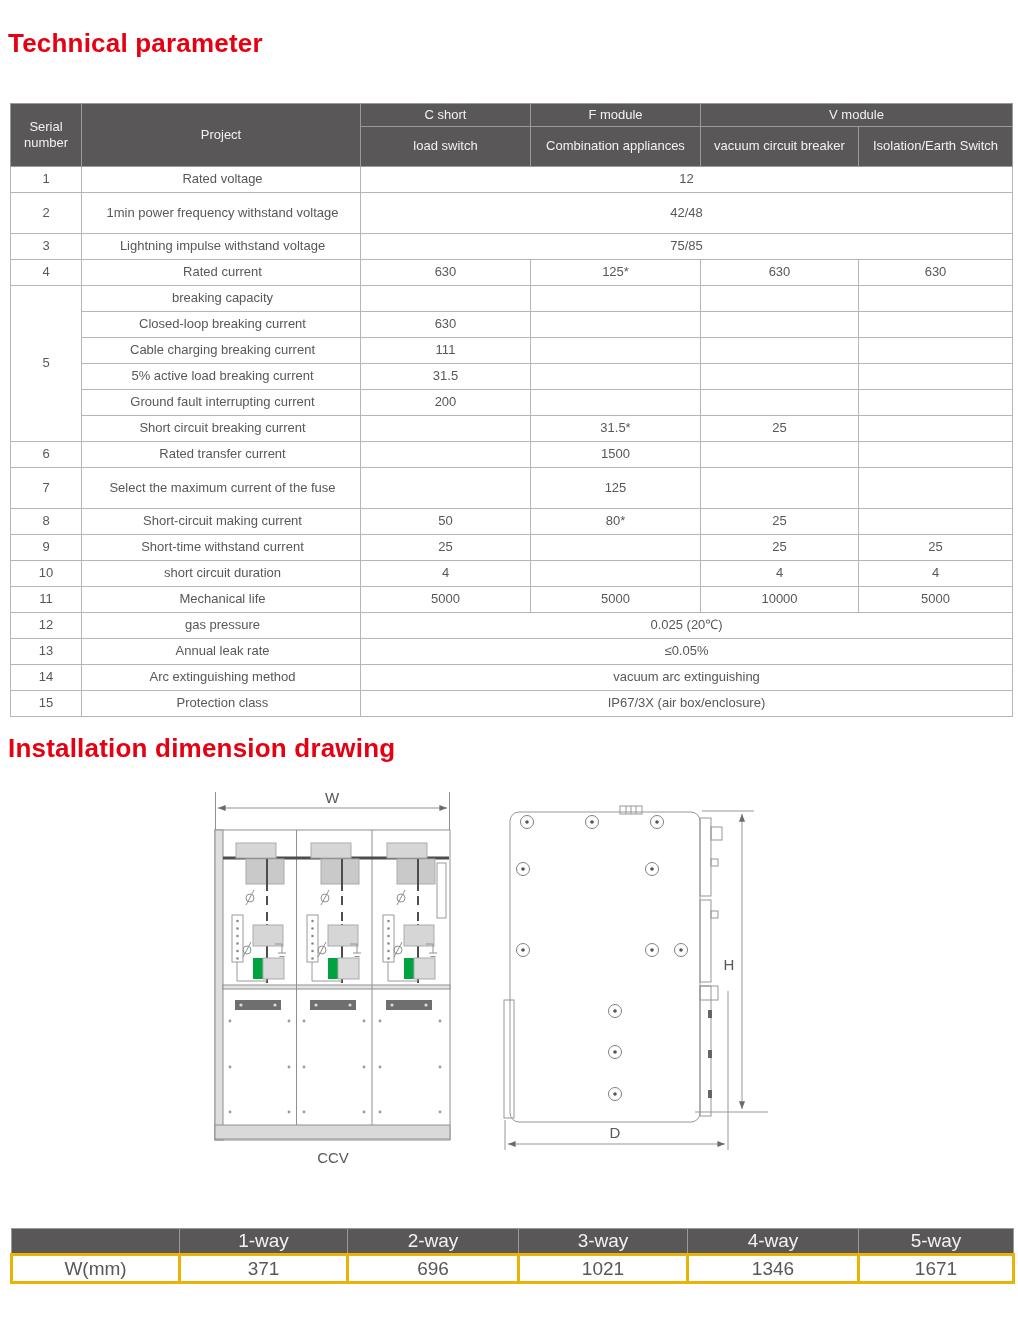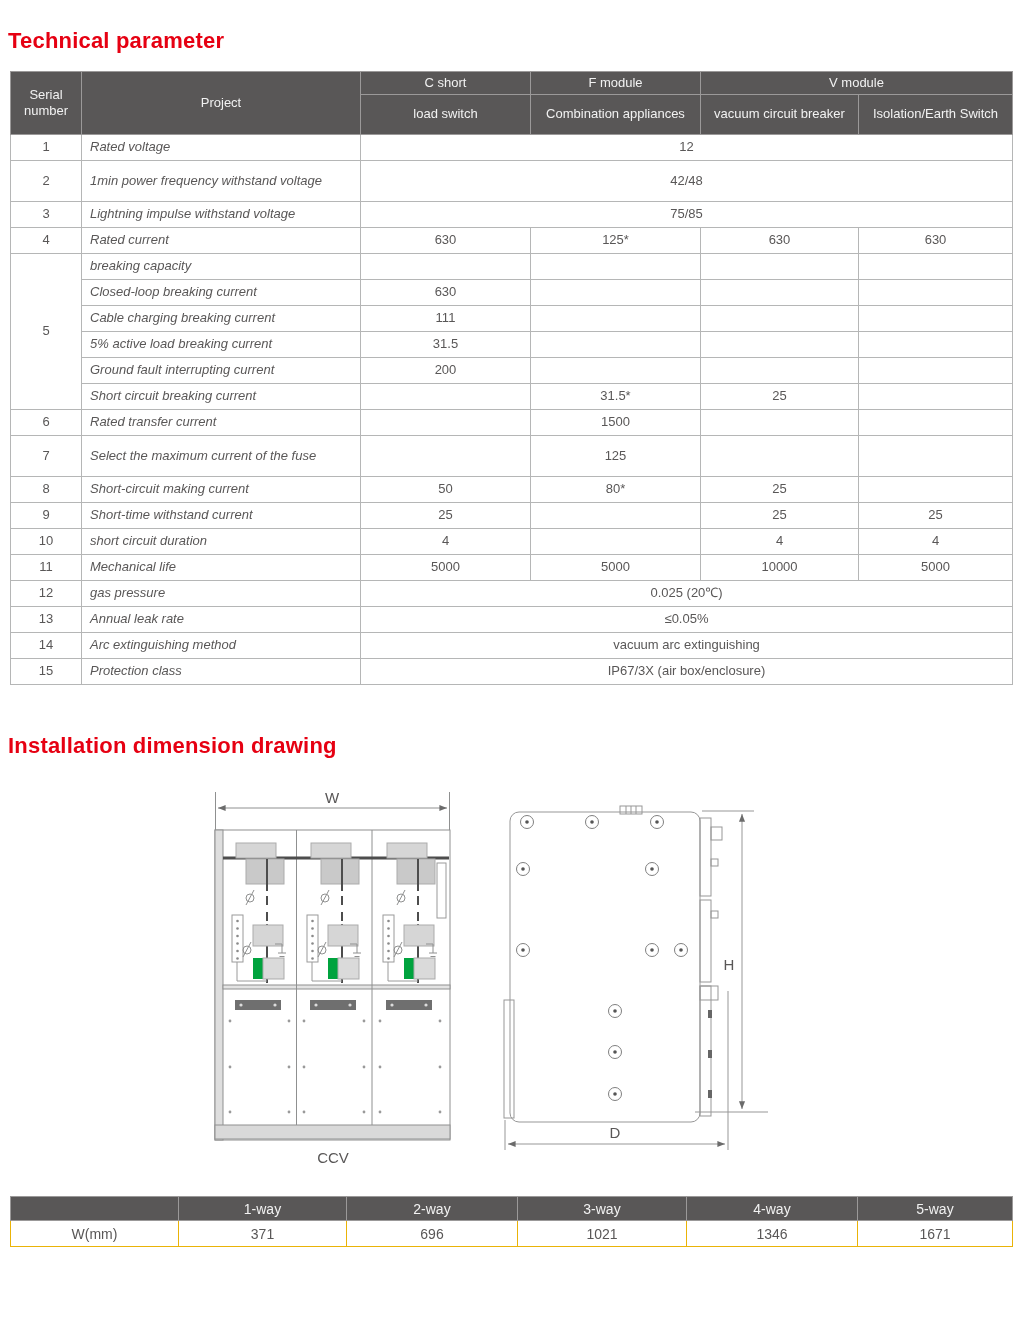--- a/index.html
+++ b/index.html
@@ -1,31 +1,31 @@
 <!DOCTYPE html>
 <html><head>
 <meta charset="utf-8">
 <style>
   html,body{margin:0;padding:0;background:#fff;}
   body{width:1018px;height:1321px;position:relative;font-family:"Liberation Sans",sans-serif;overflow:hidden;}
-  .sec-title{position:absolute;left:8px;margin:0;color:#e60012;font-size:22px;font-weight:bold;letter-spacing:0.2px;}
+  .sec-title{position:absolute;left:8px;margin:0;color:#e60012;font-size:26px;font-weight:bold;letter-spacing:0.2px;}
   #title1{top:28px;}
   #title2{top:733px;}
-  table{border-collapse:collapse;table-layout:fixed;position:absolute;left:10px;}
+  table{border-collapse:collapse;table-layout:fixed;position:absolute;left:10px;margin-top:32px;}
   #spec{top:71px;width:1002px;font-size:13px;color:#595757;}
   #spec th{background:#595757;color:#f2f2f2;font-weight:normal;border:1px solid #9b9999;padding:2px 3px;line-height:1.25;}
   #spec td{border:1px solid #b5b6b6;text-align:center;vertical-align:middle;padding:1px 5px;line-height:1.3;}
-  #spec td.proj{text-align:left;padding-left:8px;font-style:italic;}
+  #spec td.proj{text-align:center;padding-left:8px;}
   #spec tr{height:26px;}
   #spec tr.tall{height:41px;}
   #spec tr.h1{height:23px;}
   #spec tr.h2{height:40px;padding-left:37px;}
-  #dim{top:1196px;width:1002px;font-size:14px;color:#595757;}
+  #dim{top:1196px;width:1002px;font-size:19px;color:#595757;}
   #dim th{background:#595757;color:#f2f2f2;font-weight:normal;border:1px solid #9b9999;height:21px;}
-  #dim td{border:1px solid #eab308;text-align:center;vertical-align:middle;height:23px;}
+  #dim td{border:3px solid #eab308;text-align:center;vertical-align:middle;height:23px;}
   #drawing{position:absolute;left:0;top:778px;width:1018px;height:400px;}
   #drawing text{fill:#595757;font-size:15px;font-family:"Liberation Sans",sans-serif;}
 </style>
 </head>
 <body>
 
 <h1 id="title1" class="sec-title">Technical parameter</h1>
 
 <table id="spec">
   <colgroup>

